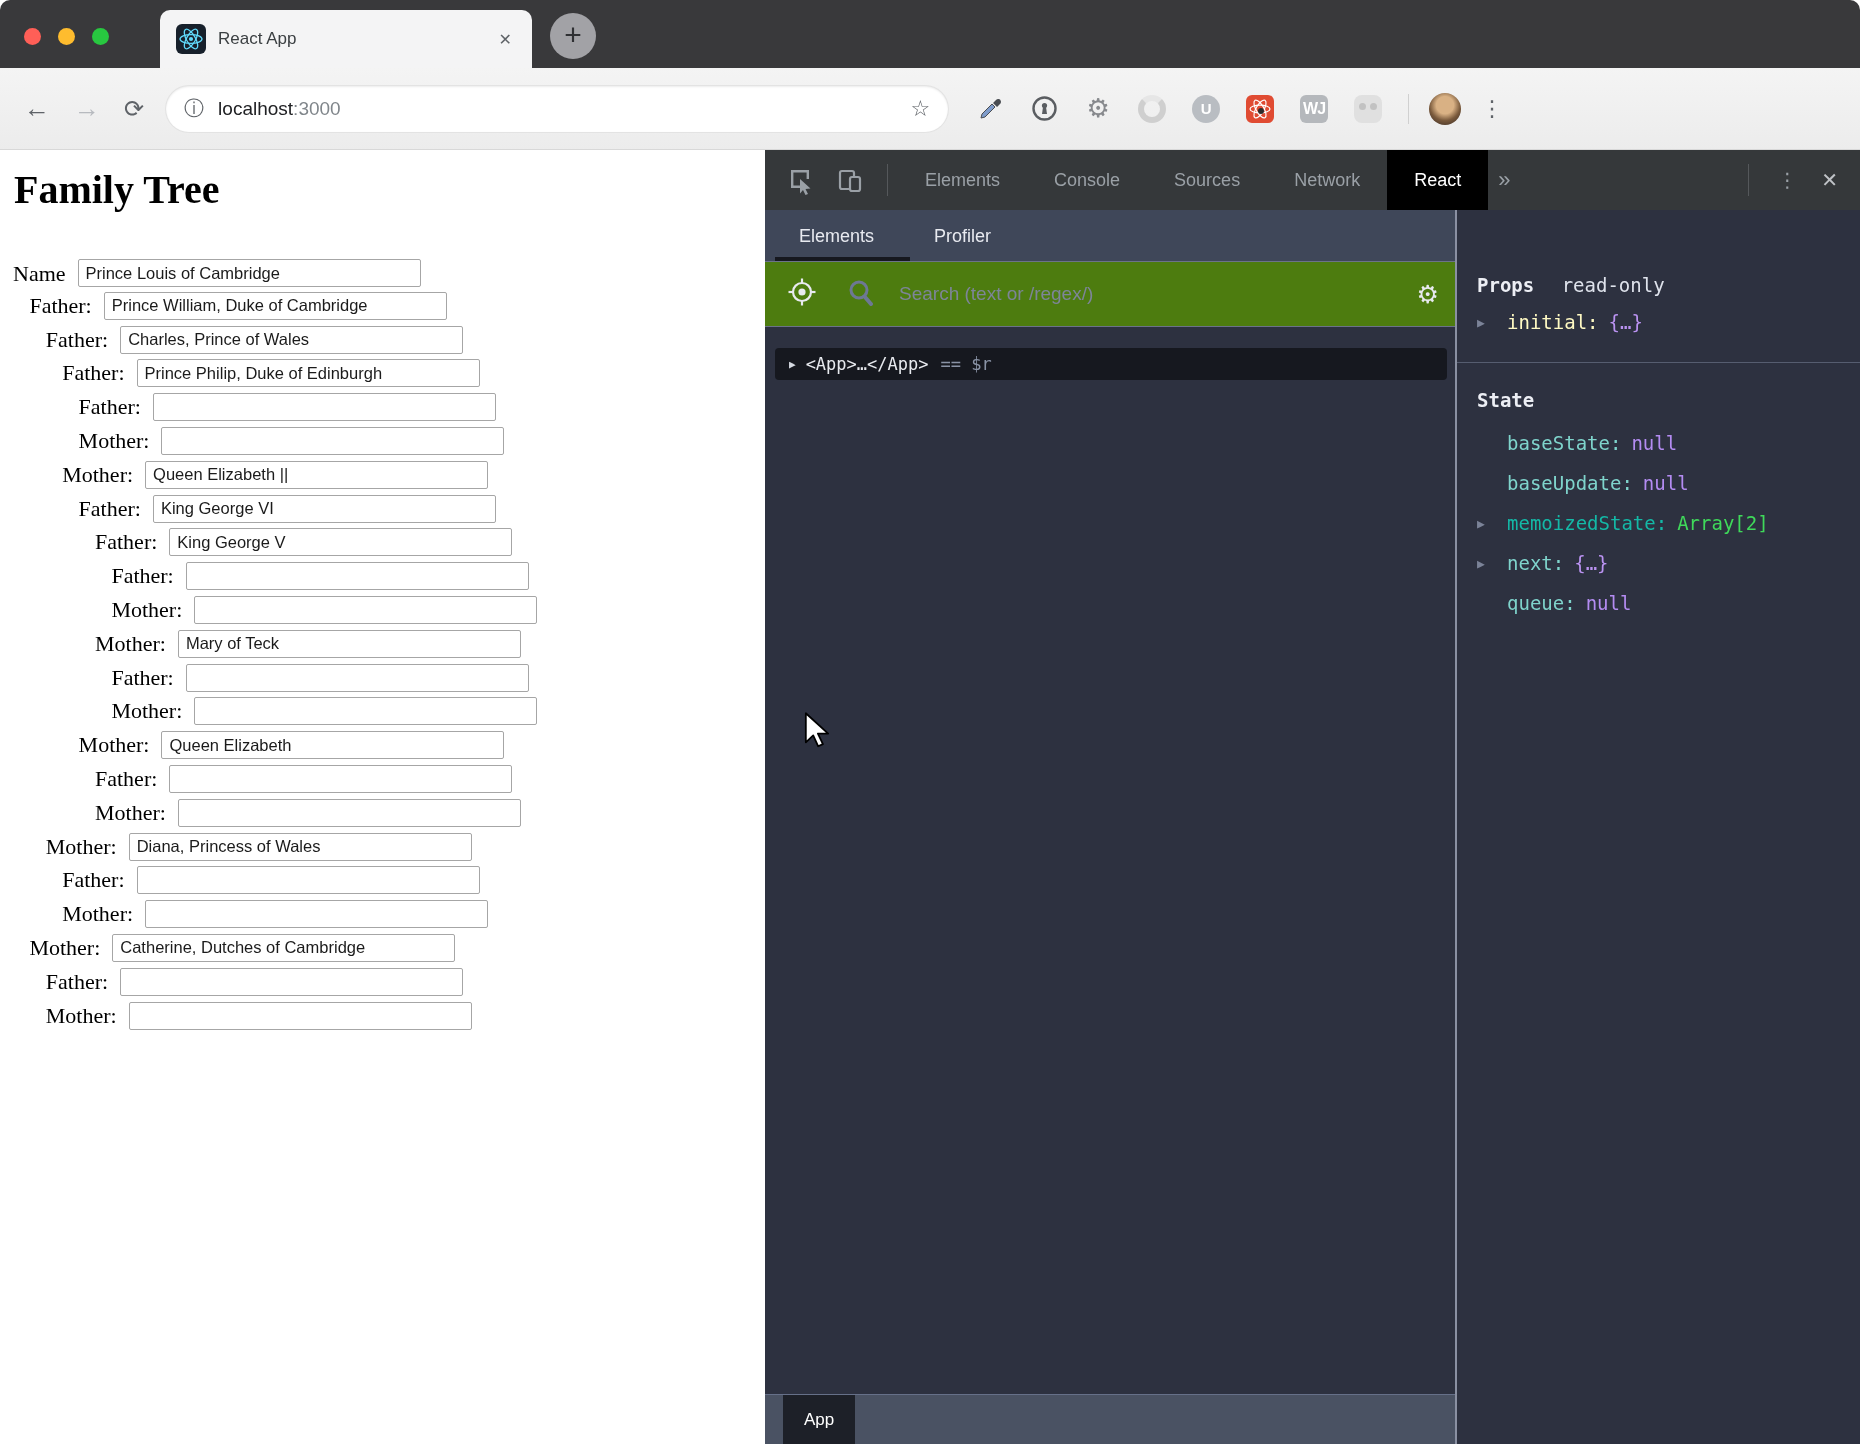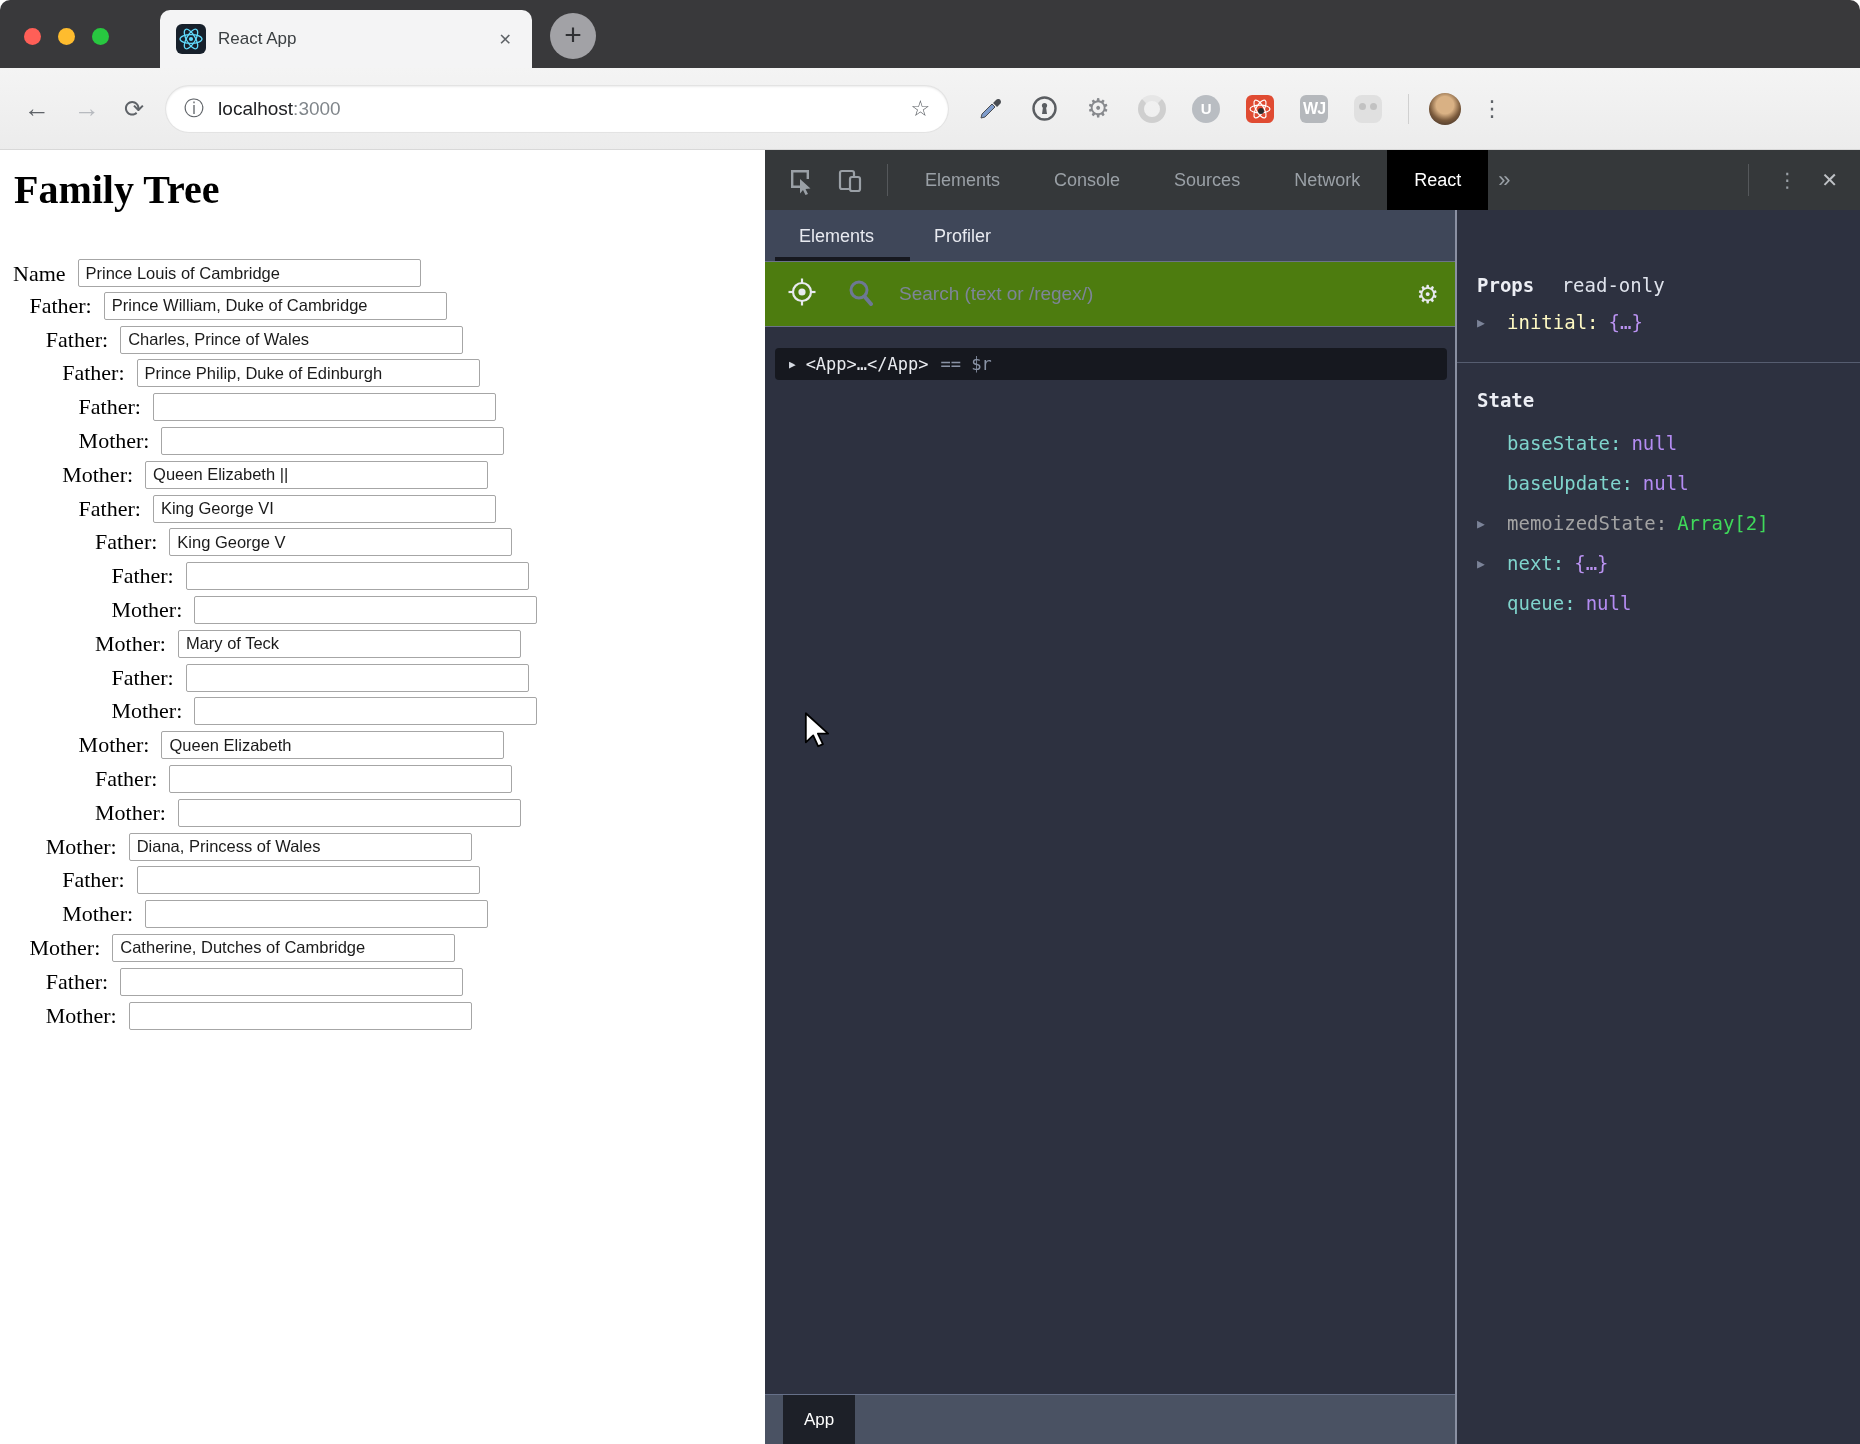--- a/index.html
+++ b/index.html
@@ -389,21 +389,21 @@
           <span class="kv-key" style="color: rgb(127, 212, 204);">baseState:</span>
           <span class="kv-val" style="color: rgb(180, 140, 242);">null</span>
         </div>
         <div class="kv-row">
           <span class="expander"></span>
           <span class="kv-key" style="color: rgb(127, 212, 204);">baseUpdate:</span>
           <span class="kv-val" style="color: rgb(180, 140, 242);">null</span>
         </div>
         <div class="kv-row">
           <span class="expander">▶</span>
-          <span class="kv-key" style="color: #a3a3a3;">memoizedState:</span>
+          <span class="kv-key" style="color: #14b8a6;">memoizedState:</span>
           <span class="kv-val" style="color: rgb(63, 217, 90);">Array[2]</span>
         </div>
         <div class="kv-row">
           <span class="expander">▶</span>
           <span class="kv-key" style="color: rgb(127, 212, 204);">next:</span>
           <span class="kv-val" style="color: rgb(187, 147, 242);">{…}</span>
         </div>
         <div class="kv-row">
           <span class="expander"></span>
           <span class="kv-key" style="color: rgb(127, 212, 204);">queue:</span>

